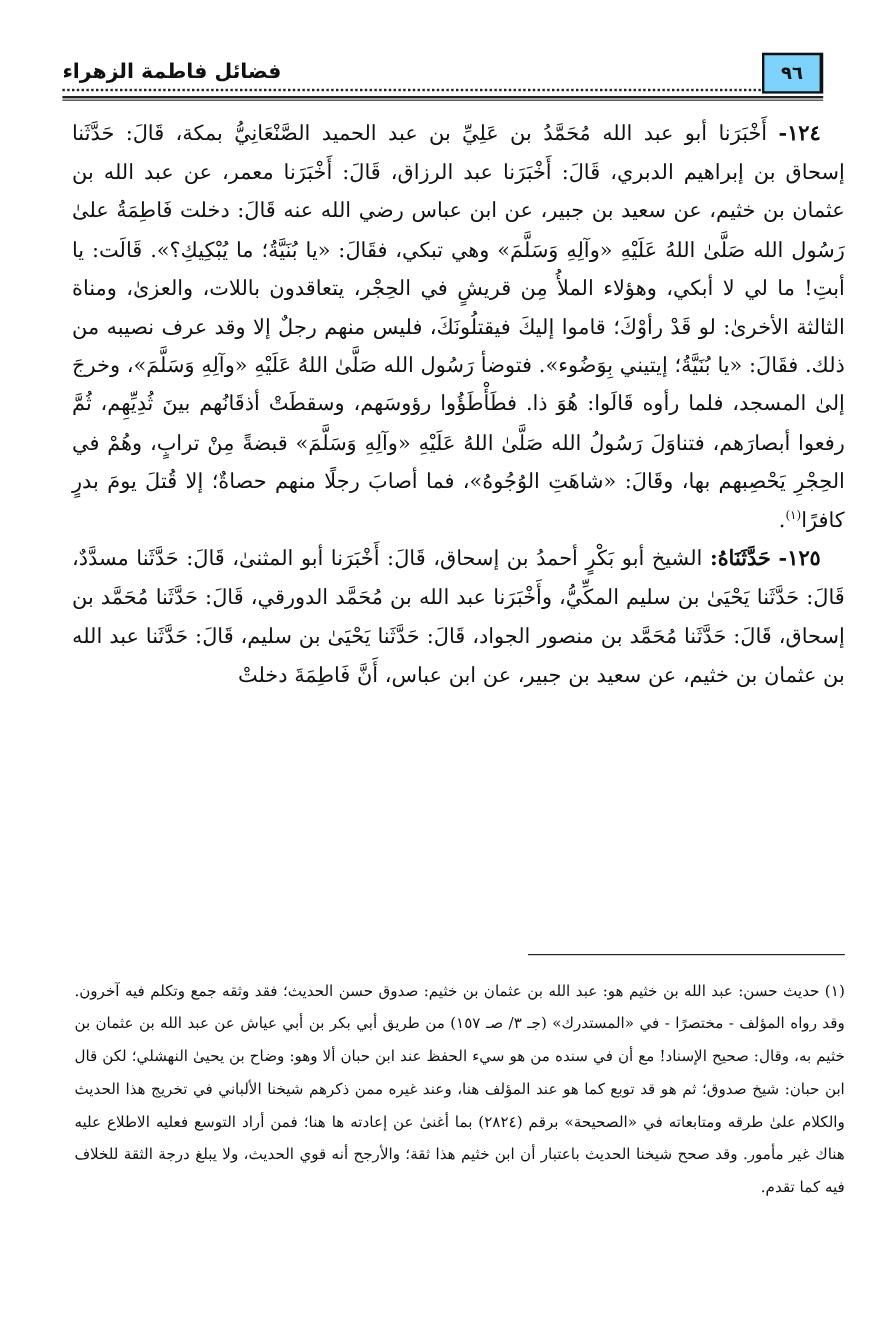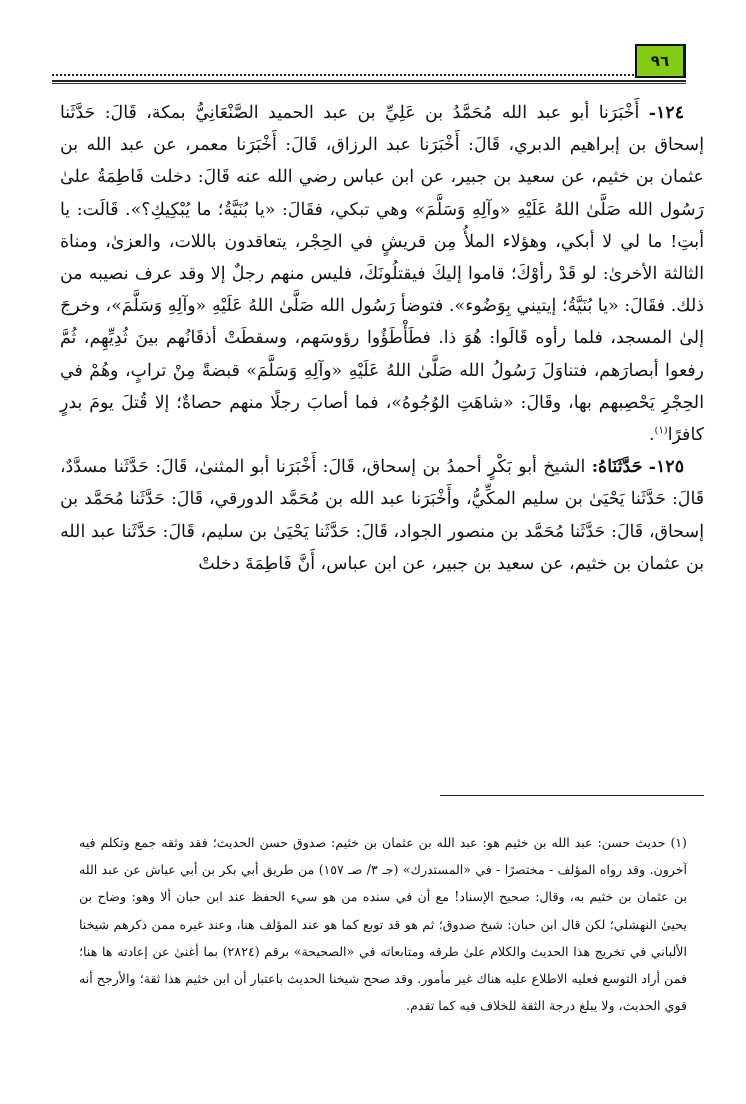--- a/index.html
+++ b/index.html
@@ -39,21 +39,21 @@
       white-space: nowrap;
     }
     .page-num-box {
       position: absolute;
       right: -2px;
       top: 0;
       width: 46px;
       height: 30px;
       border: 2px solid #111;
       border-right-width: 3px;
-      background: #84cc16;
+      background: #7dd3fc;
       display: flex;
       align-items: center;
       justify-content: center;
       font-family: "DejaVu Sans", sans-serif;
       font-weight: bold;
       font-size: 15px;
       z-index: 2;
     }
     .head-dots {
       position: absolute;
@@ -104,28 +104,29 @@
       position: absolute;
       left: 62px;
       right: 42px;
       top: 812px;
       direction: rtl;
       text-align: justify;
       font-family: "DejaVu Serif", serif;
       font-size: 12.6px;
       line-height: 27.2px;
     }
-    .footnotes p { margin: 17px; }
+    .footnotes p { margin: 0; }
   </style>
 </head>
 <body>
 
 <div class="page">
 
   <div class="running-head">
+    <div class="head-title">فضائل فاطمة الزهراء</div>
     <div class="head-dots"></div>
     <div class="head-rule"></div>
     <div class="page-num-box">٩٦</div>
   </div>
 
   <div class="body-text">
     <p class="indent"><span class="bold">١٢٤-</span> <span>أَخْبَرَنا أبو عبد الله مُحَمَّدُ بن عَلِيِّ بن عبد الحميد الصَّنْعَانِيُّ بمكة، قَالَ: حَدَّثَنا إسحاق بن إبراهيم الدبري، قَالَ: أَخْبَرَنا عبد الرزاق، قَالَ: أَخْبَرَنا معمر، عن عبد الله بن عثمان بن خثيم، عن سعيد بن جبير، عن ابن عباس رضي الله عنه قَالَ: دخلت فَاطِمَةُ علىٰ رَسُول الله صَلَّىٰ اللهُ عَلَيْهِ «وآلِهِ وَسَلَّمَ» وهي تبكي، فقَالَ: «يا بُنَيَّةُ؛ ما يُبْكِيكِ؟». قَالَت: يا أبتِ! ما لي لا أبكي، وهؤلاء الملأُ مِن قريشٍ في الحِجْر، يتعاقدون باللات، والعزىٰ، ومناة الثالثة الأخرىٰ: لو قَدْ رأوْكَ؛ قاموا إليكَ فيقتلُونَكَ، فليس منهم رجلٌ إلا وقد عرف نصيبه من ذلك. فقَالَ: «يا بُنَيَّةُ؛ إيتيني بِوَضُوء». فتوضأ رَسُول الله صَلَّىٰ اللهُ عَلَيْهِ «وآلِهِ وَسَلَّمَ»، وخرجَ إلىٰ المسجد، فلما رأوه قَالَوا: هُوَ ذا. فطَأْطَؤُوا رؤوسَهم، وسقطَتْ أذقَانُهم بينَ ثُدِيِّهِم، ثُمَّ رفعوا أبصارَهم، فتناوَلَ رَسُولُ الله صَلَّىٰ اللهُ عَلَيْهِ «وآلِهِ وَسَلَّمَ» قبضةً مِنْ ترابٍ، وهُمْ في الحِجْرِ يَحْصِبهم بها، وقَالَ: «شاهَتِ الوُجُوهُ»، فما أصابَ رجلًا منهم حصاةٌ؛ إلا قُتلَ يومَ بدرٍ كافرًا</span><span class="sup">(١)</span><span>.</span></p>
     <p class="indent"><span class="bold">١٢٥-</span> <span class="bold">حَدَّثَنَاهُ:</span> <span>الشيخ أبو بَكْرٍ أحمدُ بن إسحاق، قَالَ: أَخْبَرَنا أبو المثنىٰ، قَالَ: حَدَّثَنا مسدَّدٌ، قَالَ: حَدَّثَنا يَحْيَىٰ بن سليم المكِّيُّ، وأَخْبَرَنا عبد الله بن مُحَمَّد الدورقي، قَالَ: حَدَّثَنا مُحَمَّد بن إسحاق، قَالَ: حَدَّثَنا مُحَمَّد بن منصور الجواد، قَالَ: حَدَّثَنا يَحْيَىٰ بن سليم، قَالَ: حَدَّثَنا عبد الله بن عثمان بن خثيم، عن سعيد بن جبير، عن ابن عباس، أَنَّ فَاطِمَةَ دخلتْ</span></p>
   </div>
 

